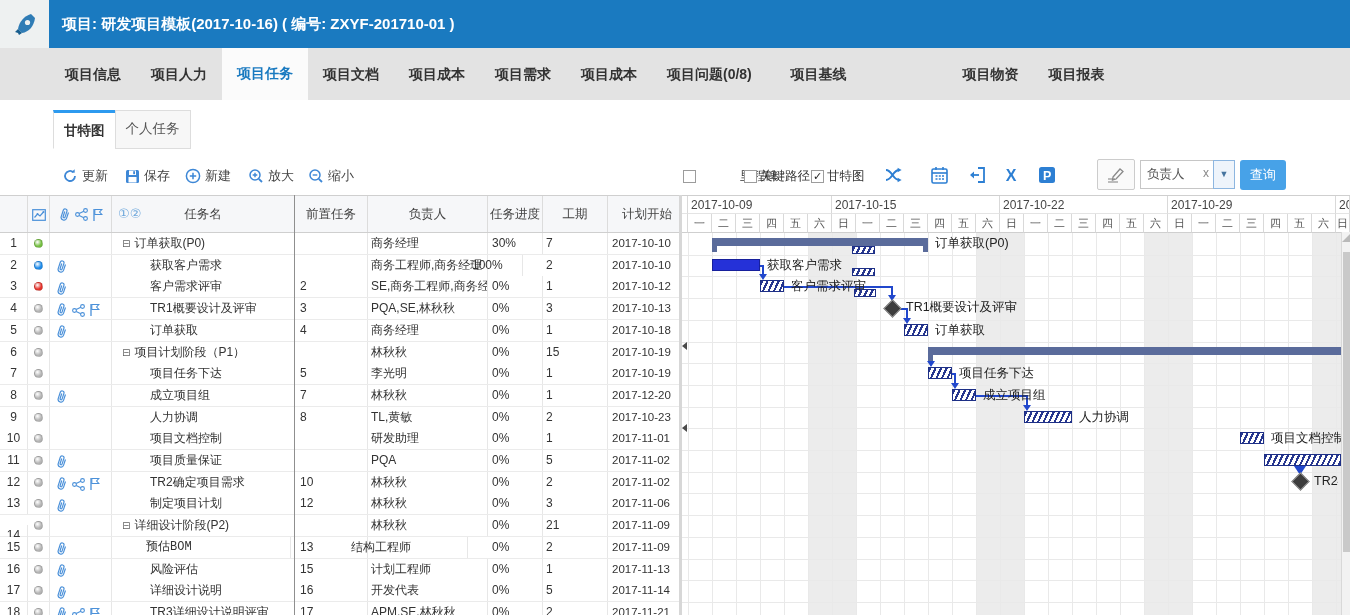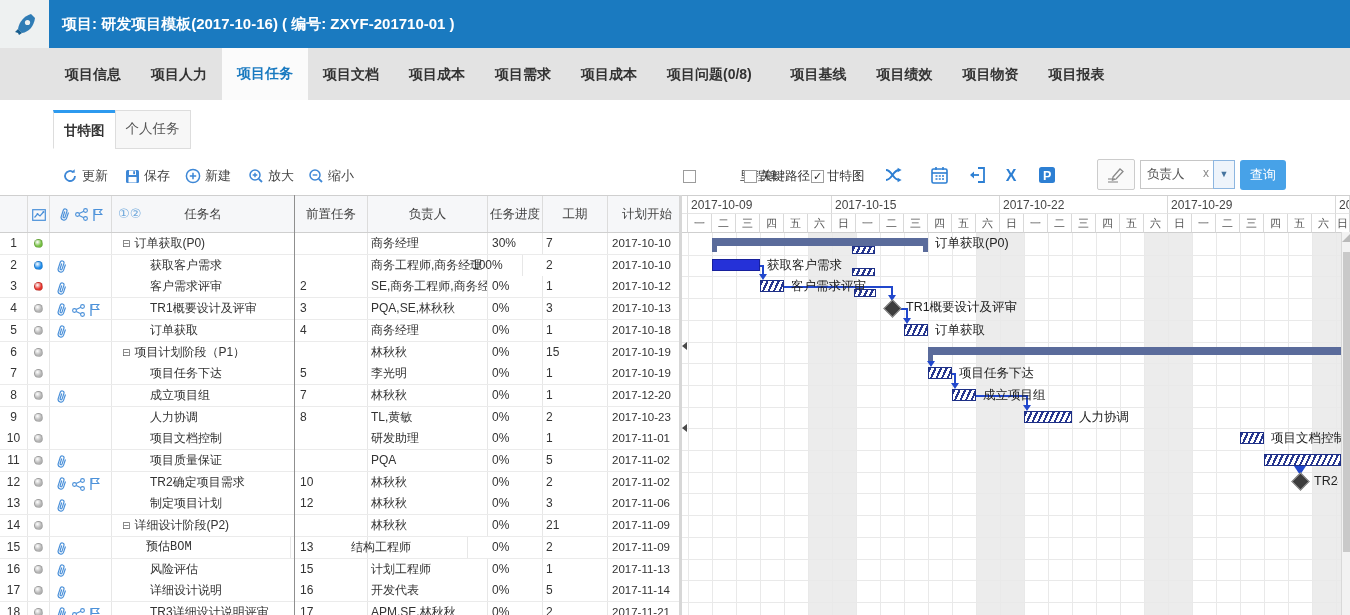--- a/index.html
+++ b/index.html
@@ -91,21 +91,20 @@
   <div class="abs" id="nav-bar">
       <div class="nav-tab" style="left: 50px;">项目信息</div>
       <div class="nav-tab" style="left: 136px;">项目人力</div>
       <div class="nav-tab active" style="left: 222px; font-family: Liberation Mono, monospace;">项目任务</div>
       <div class="nav-tab" style="left: 308px;">项目文档</div>
       <div class="nav-tab" style="left: 480px;">项目需求</div>
       <div class="nav-tab" style="left: 394px;">项目成本</div>
       <div class="nav-tab" style="left: 566px;">项目成本</div>
       <div class="nav-tab" style="left: 652px;">项目问题(0/8)</div>
       <div class="nav-tab" style="left: 775.5px;">项目基线</div>
-      <div class="nav-tab" style="left: 861.5px;">项目绩效</div>
       <div class="nav-tab" style="left: 947.5px;">项目物资</div>
       <div class="nav-tab" style="left: 1033.5px;">项目报表</div>
     </div>
 
   <div id="sub-tabs">
       <div class="sub-tab active" style="left: 53px;">甘特图</div>
       <div class="sub-tab" style="left: 114.5px;">个人任务</div>
     </div>
 
   <div id="toolbar">
@@ -443,21 +442,21 @@
                 <path d="M8.5 3.5 v6 a2.8 2.8 0 0 1-5.6 0 V3 a1.9 1.9 0 0 1 3.8 0 v6 a1 1 0 0 1-2 0 V3.8" fill="none" stroke="#4a90d9" stroke-width="1.2" transform="rotate(18 6 7)"></path>
               </svg></span></div>
           <div class="tcell" style="left: 112px; width: 183px;"><span style="display:inline-block;width:38px"></span><span>制定项目计划</span></div>
           <div class="tcell" style="left: 295px; width: 73px; padding-left: 5px;">12</div>
           <div class="tcell" style="left: 368px; width: 120px; padding-left: 3px;">林秋秋</div>
           <div class="tcell" style="left: 488px; width: 55px; padding-left: 4px;">0%</div>
           <div class="tcell" style="left: 543px; width: 65px; padding-left: 3px;">3</div>
           <div class="tcell" style="left: 608px; width: 73px; padding-left: 4px; font-size: 11.5px; border-right: none;">2017-11-06</div>
         </div>
         <div class="trow abs" style="top: 319.1px;">
-          <div class="tcell" style="left: 0px; width: 28px; text-align: center;">14</div>
+          <div class="tcell" style="left: 0px; width: 28px; text-align: center; margin-top: 10px;">14</div>
           <div class="tcell" style="left: 28px; width: 22px;">
             <div class="dot" style="background: radial-gradient(circle at 35% 30%, rgba(255, 255, 255, 0.667), rgb(181, 181, 181) 60%); border: 1px solid rgba(0, 0, 0, 0.133);"></div>
           </div>
           <div class="tcell" style="left: 50px; width: 62px;"></div>
           <div class="tcell" style="left: 112px; width: 183px;"><span style="color:#666;font-size:10px;margin-left:10px;margin-right:4px">⊟</span><span>详细设计阶段(P2)</span></div>
           <div class="tcell" style="left: 295px; width: 73px; padding-left: 5px;"></div>
           <div class="tcell" style="left: 368px; width: 120px; padding-left: 3px;">林秋秋</div>
           <div class="tcell" style="left: 488px; width: 55px; padding-left: 4px;">0%</div>
           <div class="tcell" style="left: 543px; width: 65px; padding-left: 3px;">21</div>
           <div class="tcell" style="left: 608px; width: 73px; padding-left: 4px; font-size: 11.5px; border-right: none;">2017-11-09</div>

